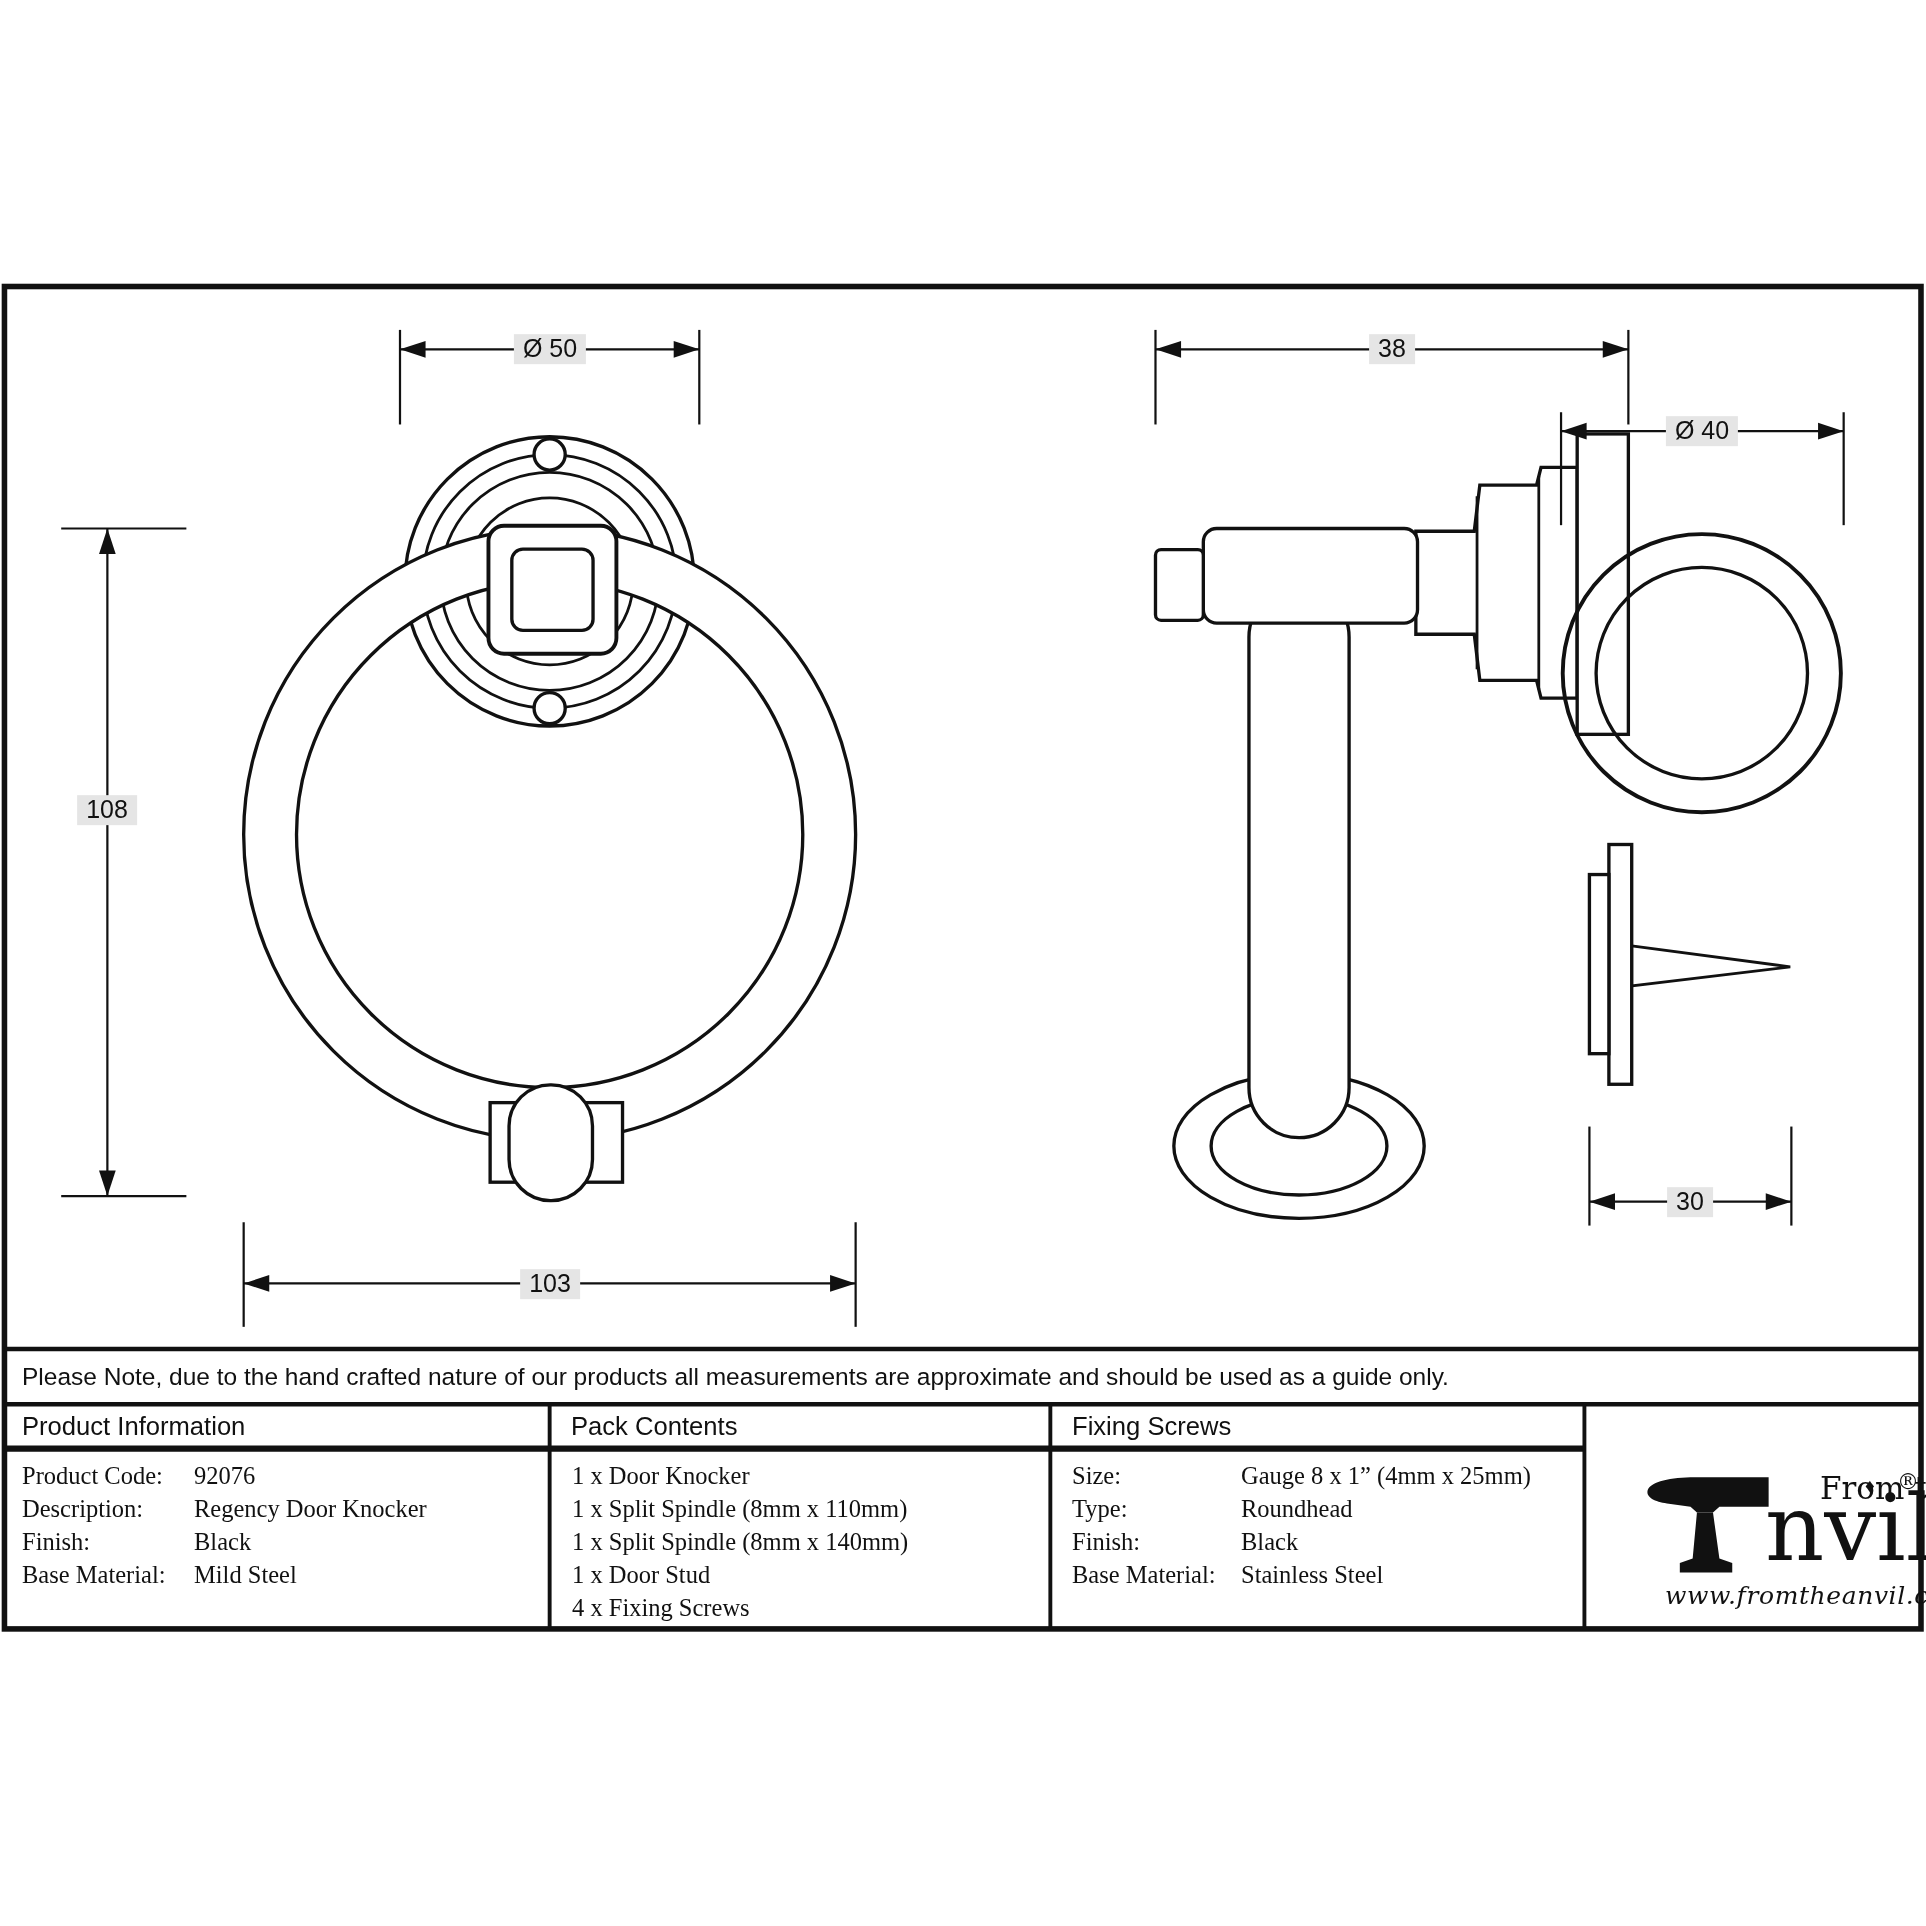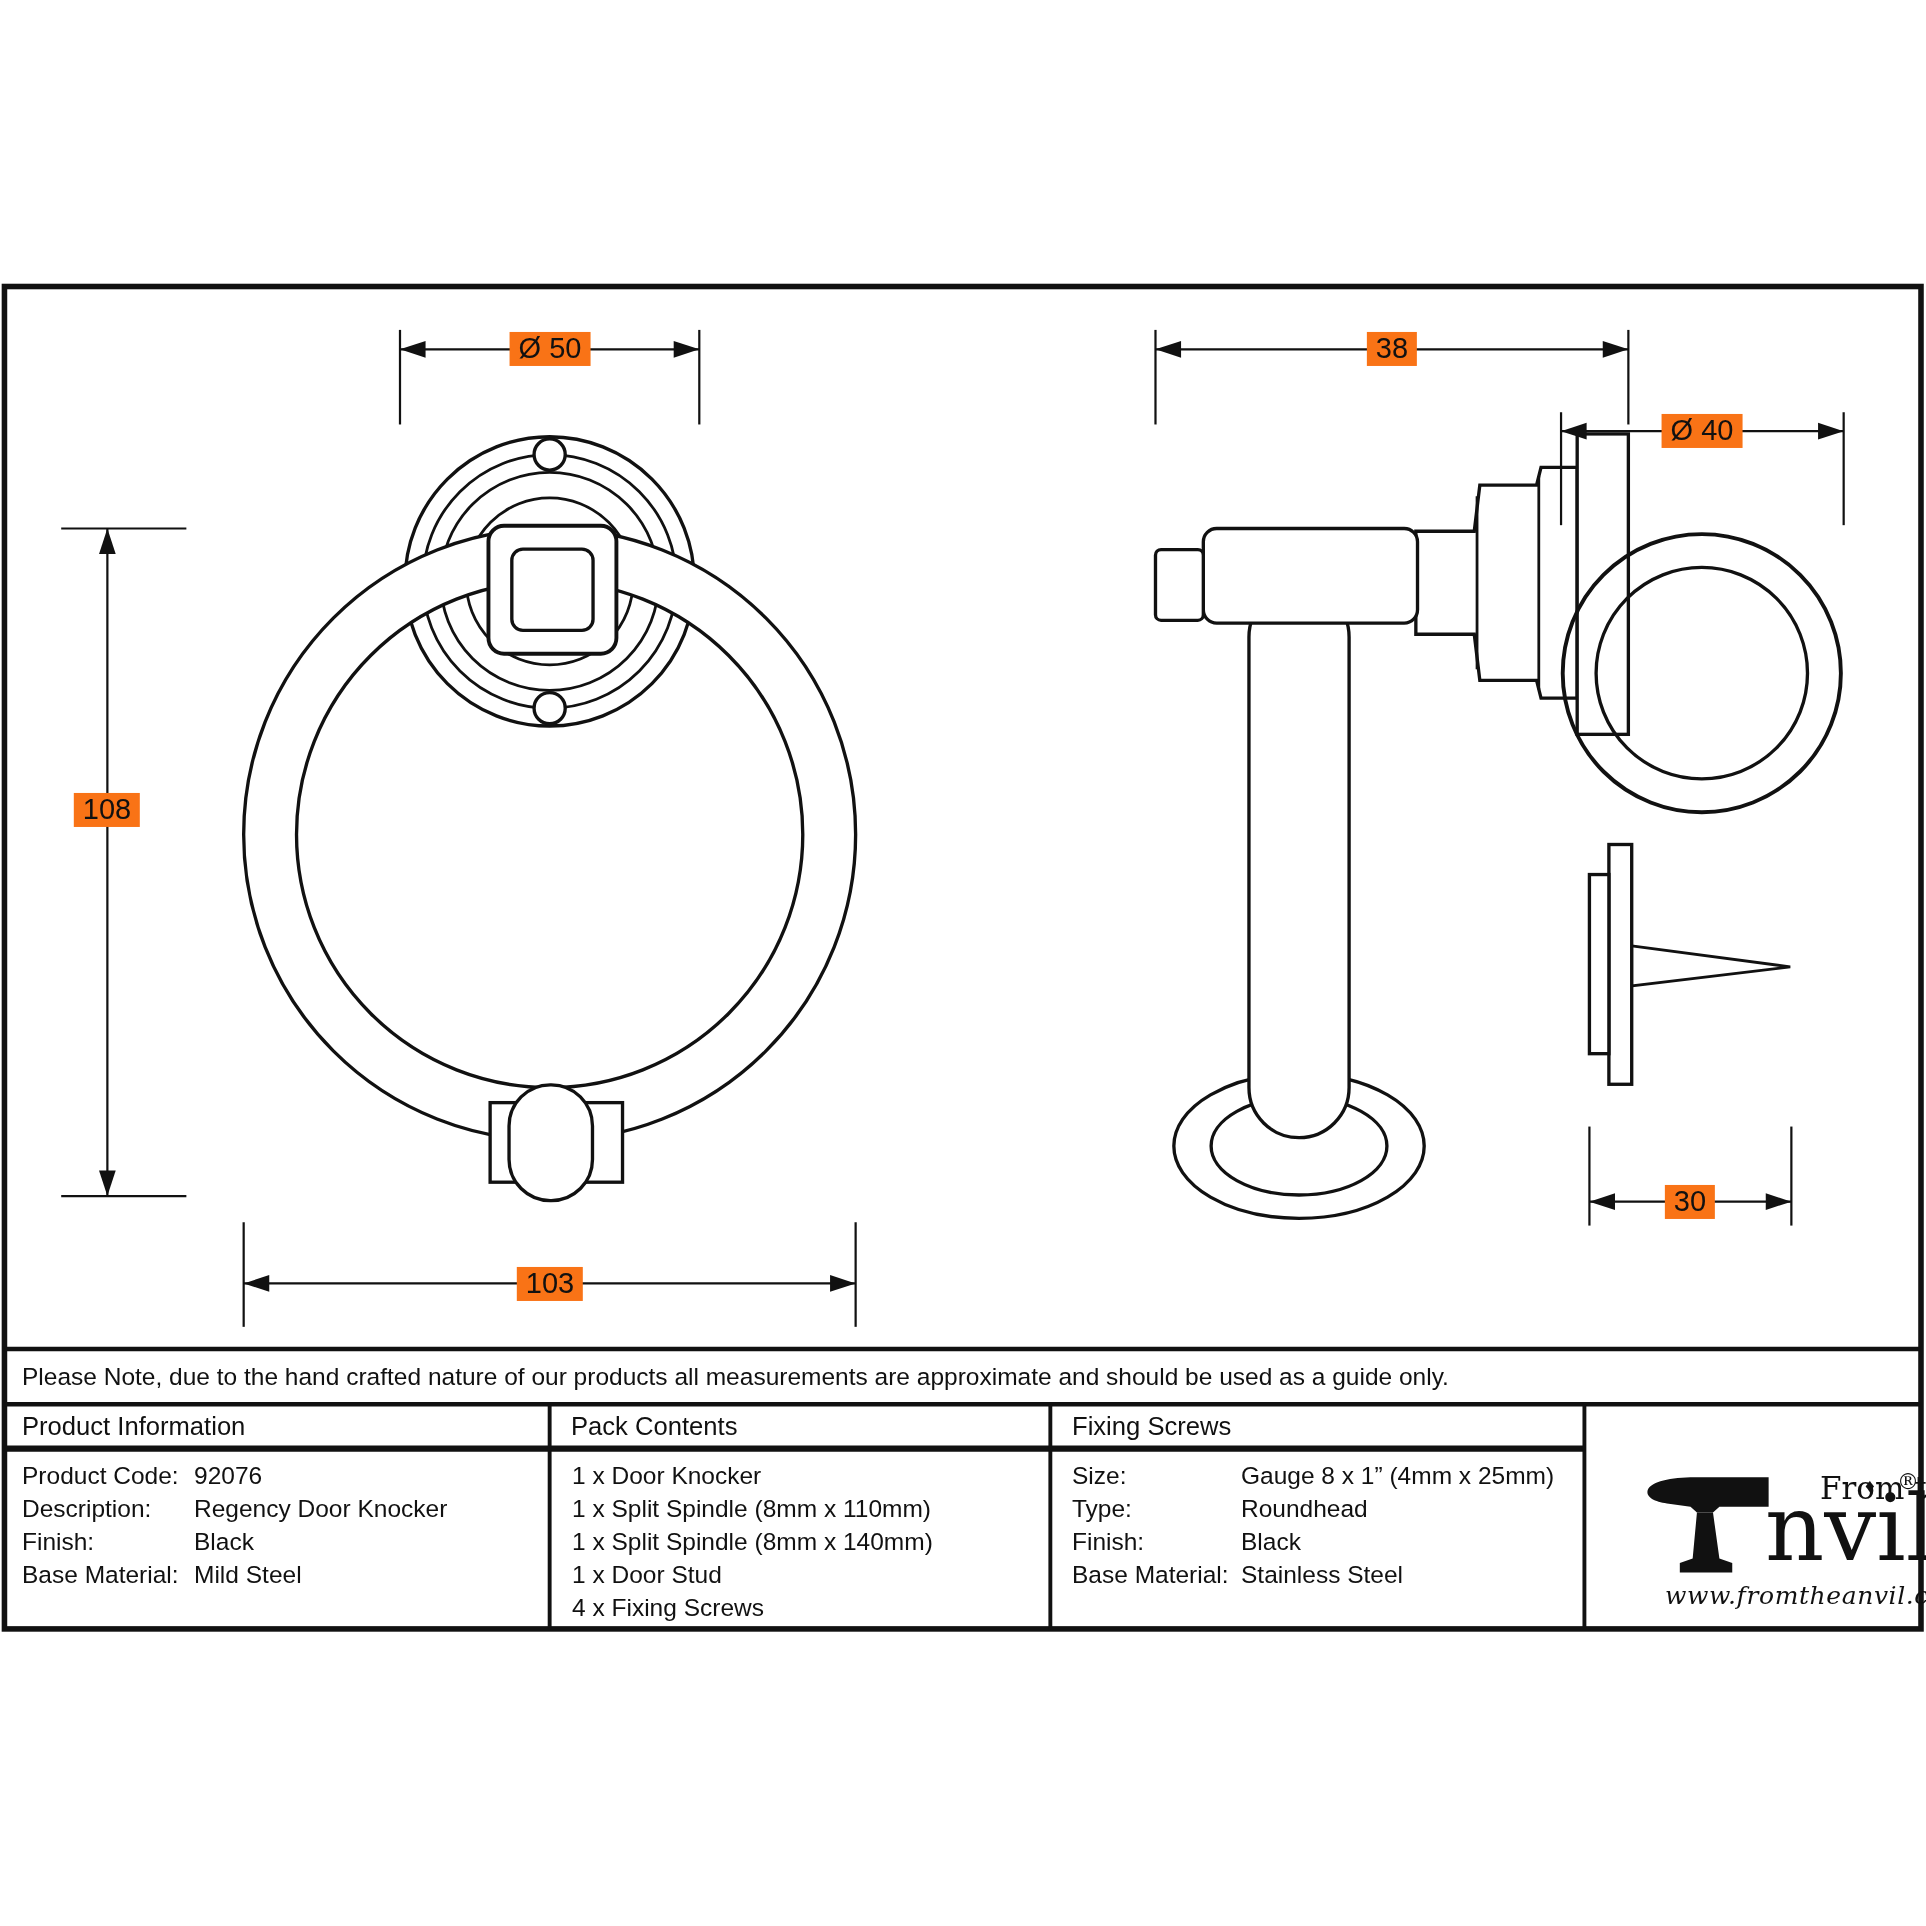--- a/index.html
+++ b/index.html
@@ -3,24 +3,24 @@
 <meta charset="utf-8">
 <style>
   html,body{margin:0;padding:0;background:#fff;}
   body{width:1926px;height:1926px;position:relative;overflow:hidden;
        font-family:"Liberation Sans",sans-serif;color:#111;}
   svg.blueprint{position:absolute;left:0;top:0;}
   .txt{position:absolute;white-space:nowrap;}
   .note{left:22px;top:1351px;height:60px;line-height:51px;font-size:24.5px;}
   .hdr{font-size:25.6px;height:45px;line-height:45px;top:1404px;}
   .cell{position:absolute;top:1459px;}
-  .trow{height:33px;line-height:33px;font-size:24.5px;display:flex;}
+  .trow{height:33px;line-height:33px;font-size:24.5px;display:flex;font-family:Liberation Serif, serif;}
   .trow .lbl{display:inline-block;}
-  .dim{position:absolute;transform:translate(-50%,-50%);font-size:29px;
-       background:#f97316;padding:1.1px 9px;line-height:1.1;}
+  .dim{position:absolute;transform:translate(-50%,-50%);font-size:25px;
+       background:#e5e5e5;padding:1.1px 9px;line-height:1.1;}
   
   .logo-fromthe{left:1820px;top:1470px;font-family:"DejaVu Serif",serif;font-size:31px;}
   .logo-diamond{left:1865px;top:1475px;font-size:19px;}
   .logo-reg{left:1897px;top:1469px;font-size:22px;font-family:"DejaVu Serif",serif;}
   .logo-name{left:1765px;top:1484px;font-family:"DejaVu Serif",serif;font-size:92px;line-height:89px;}
   .logo-url{left:1665px;top:1581px;font-family:"DejaVu Serif",serif;font-style:italic;font-size:25px;letter-spacing:0.6px;}
 </style>
 </head>
 <body>
 

